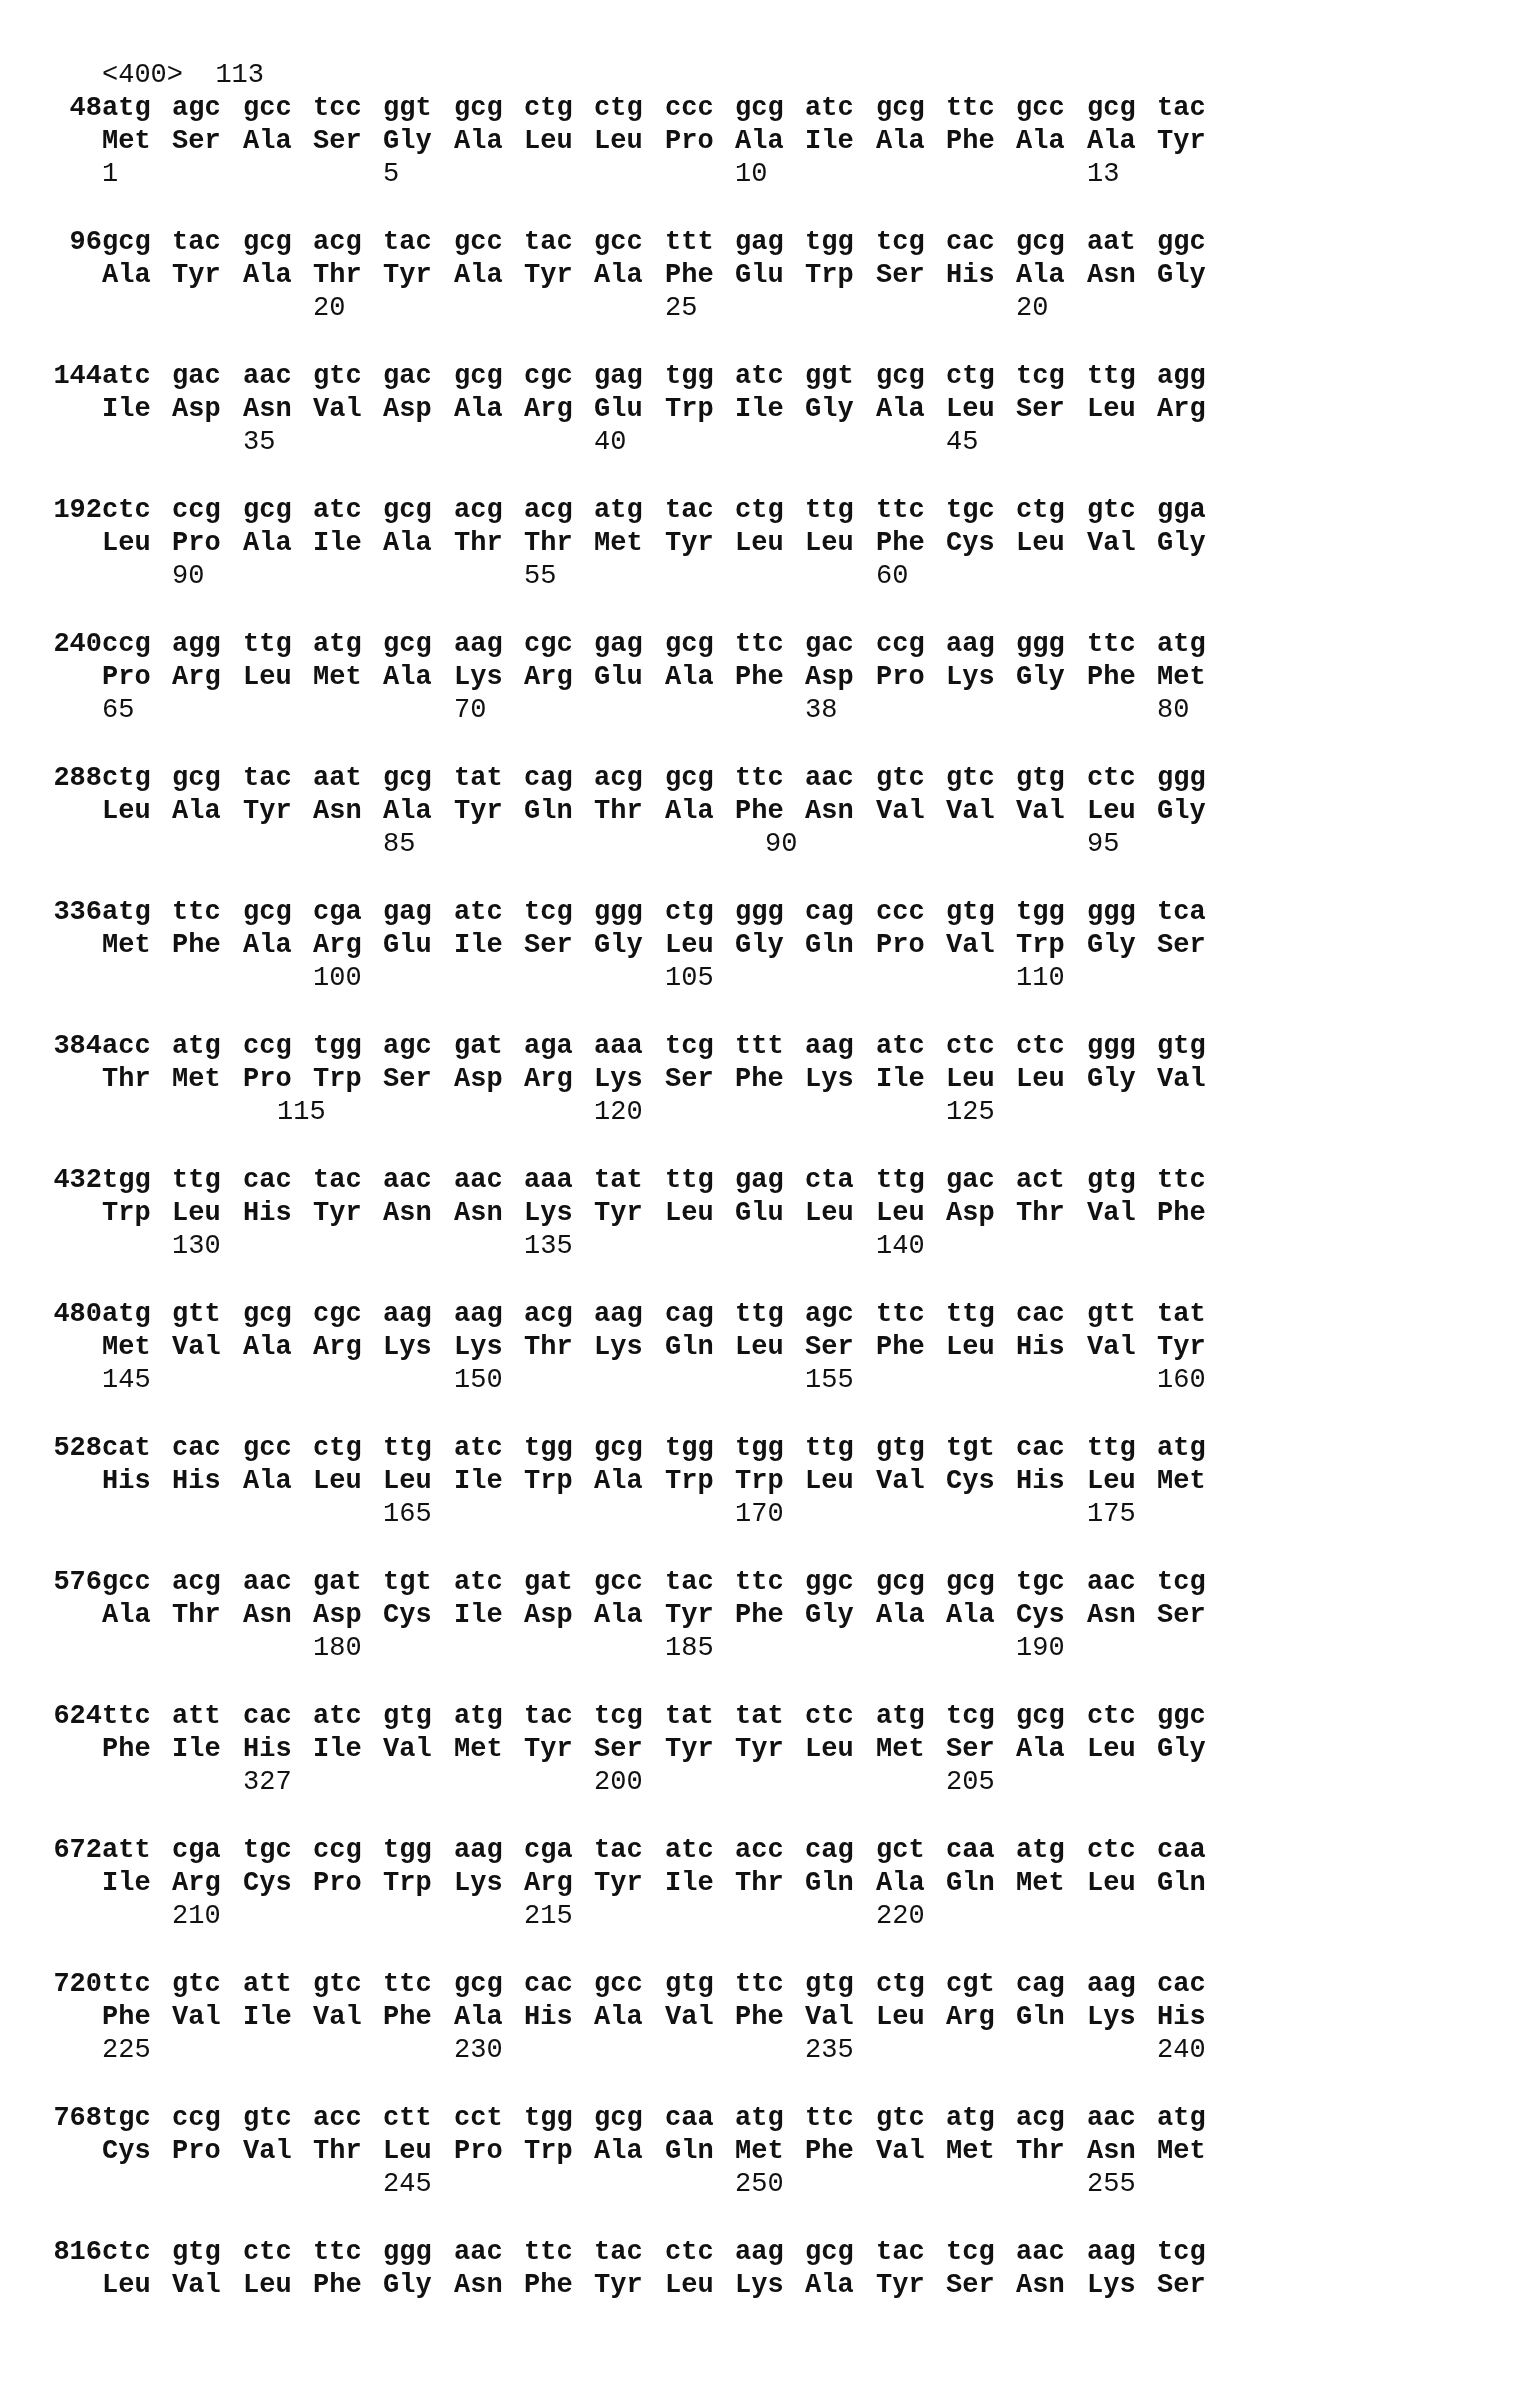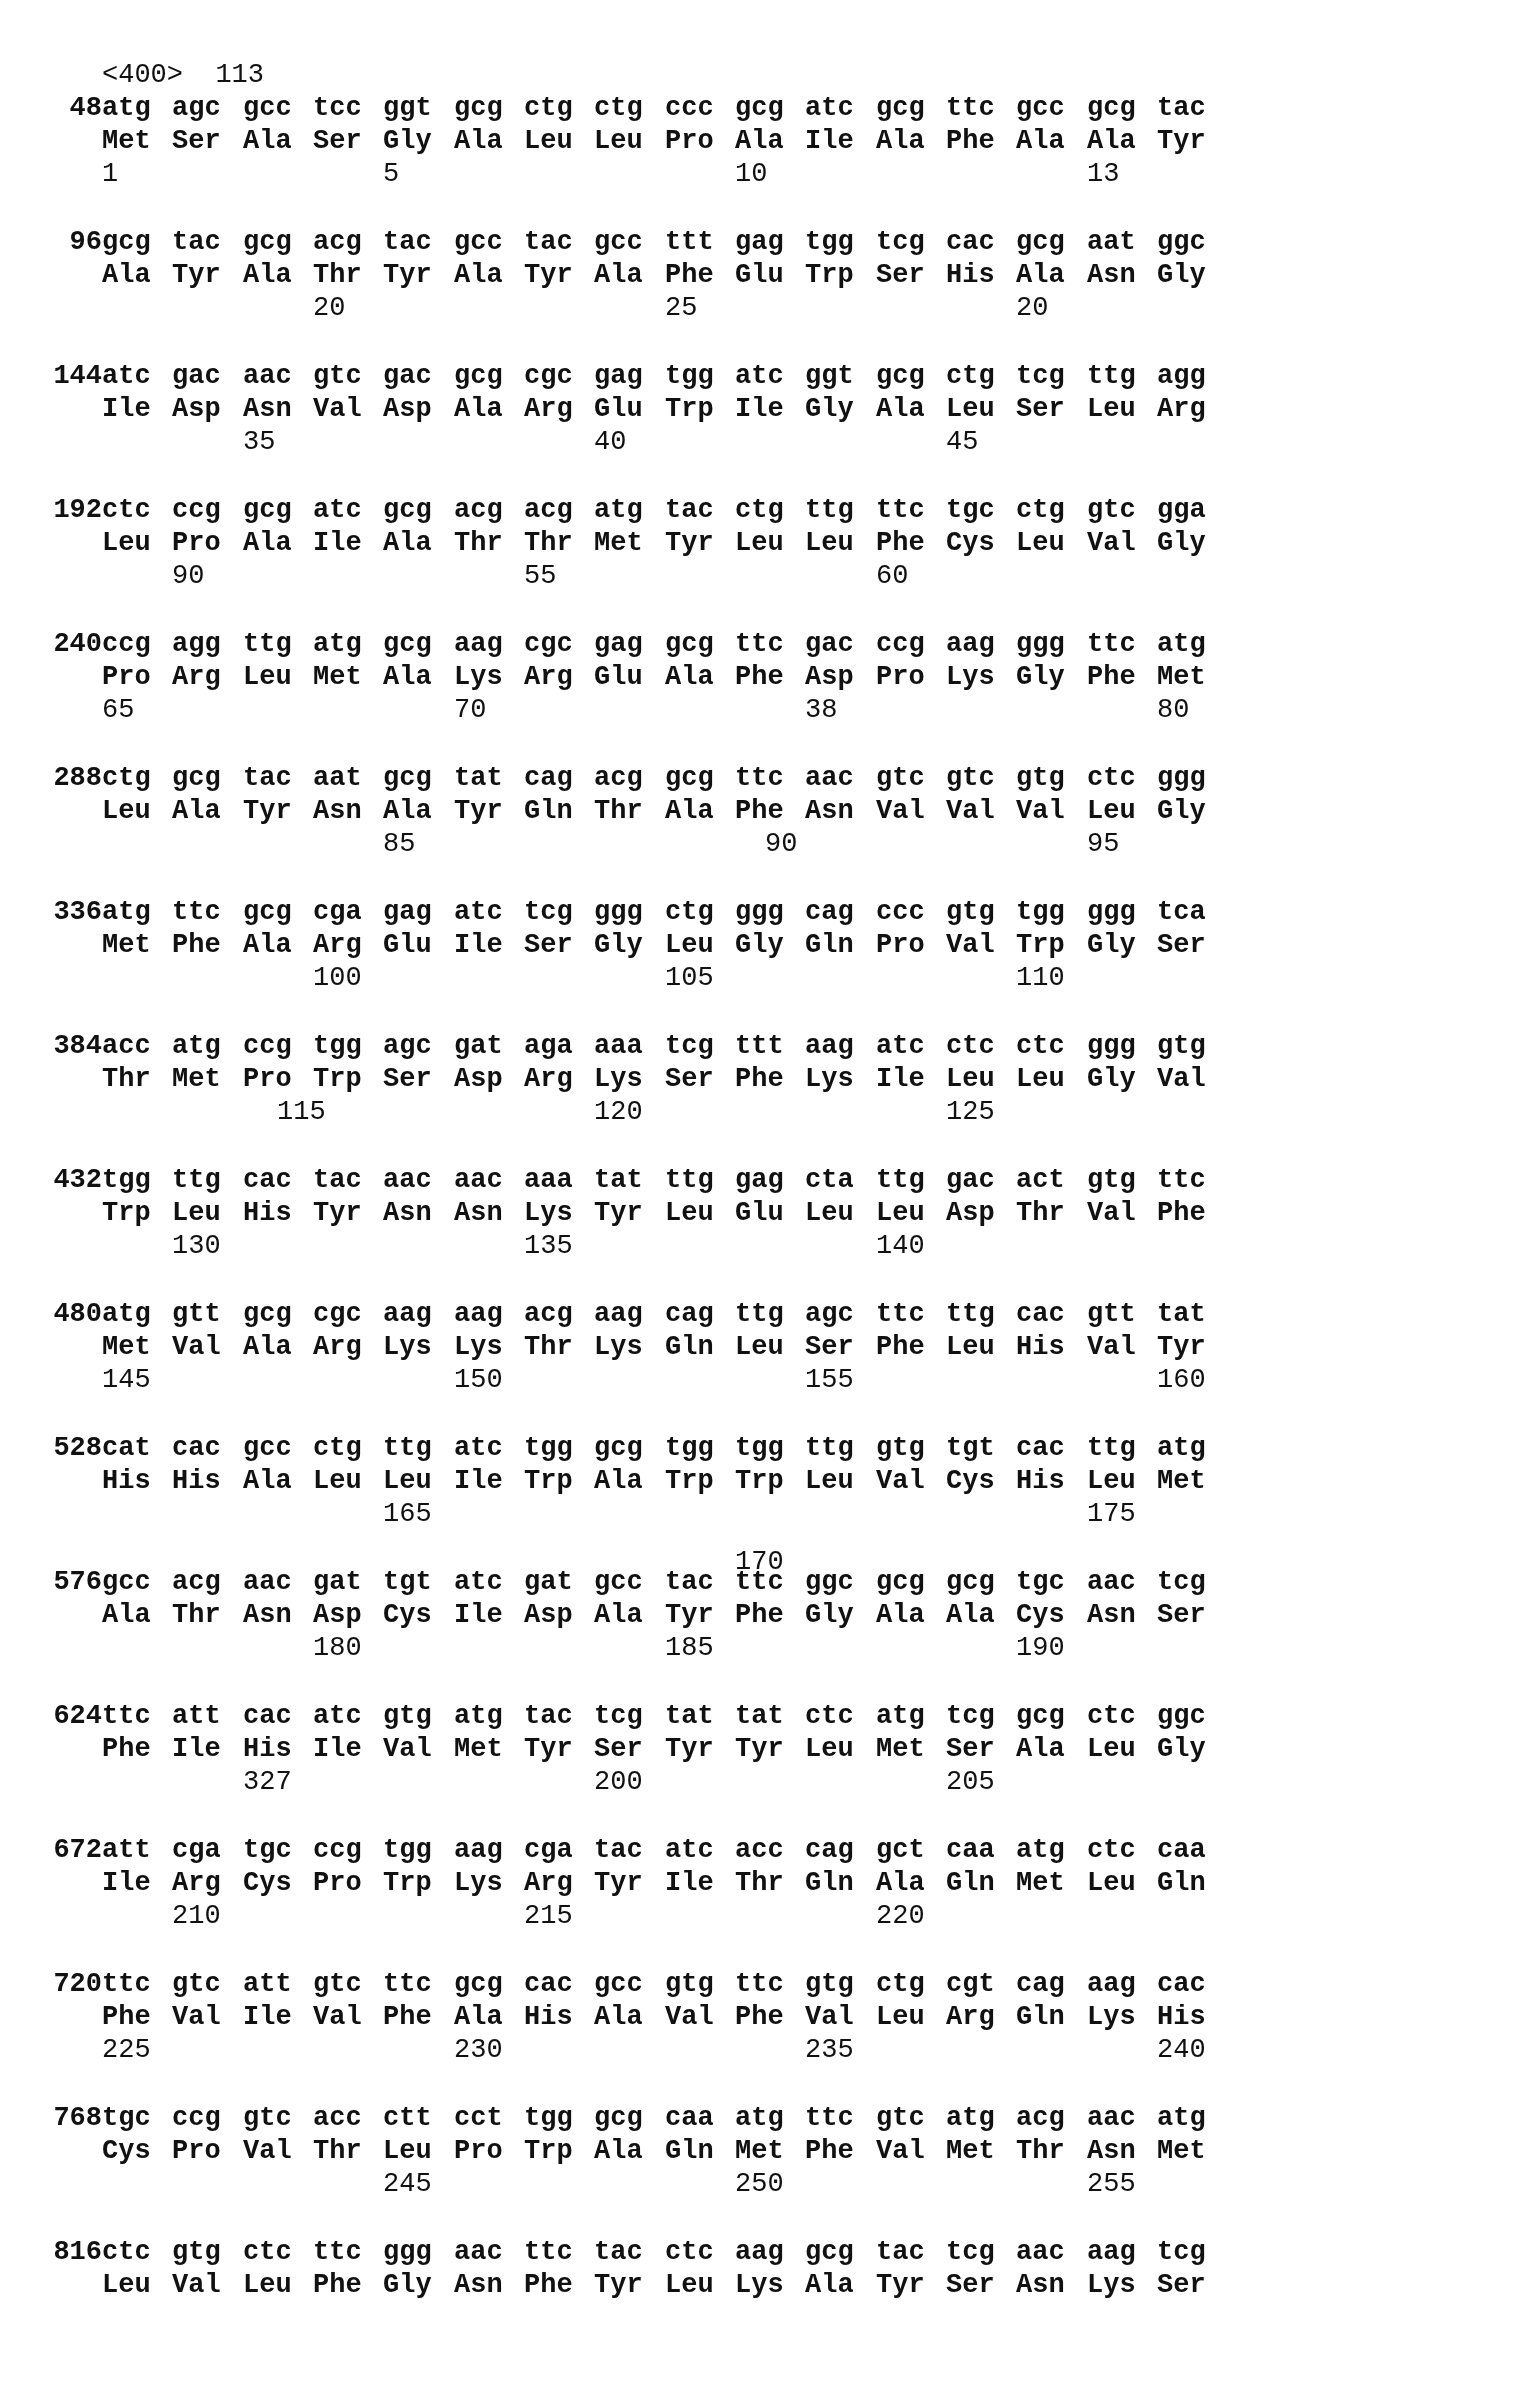--- a/index.html
+++ b/index.html
@@ -66,21 +66,21 @@
       <div class="line nums"><span class="cell" style="left: 70px;">130</span><span class="cell" style="left: 422px;">135</span><span class="cell" style="left: 774px;">140</span></div>
     </div>
     <div class="block" style="top: 1298px;">
       <div class="line dna"><span class="cell" style="left: 0px;">atg</span><span class="cell" style="left: 70px;">gtt</span><span class="cell" style="left: 141px;">gcg</span><span class="cell" style="left: 211px;">cgc</span><span class="cell" style="left: 281px;">aag</span><span class="cell" style="left: 352px;">aag</span><span class="cell" style="left: 422px;">acg</span><span class="cell" style="left: 492px;">aag</span><span class="cell" style="left: 563px;">cag</span><span class="cell" style="left: 633px;">ttg</span><span class="cell" style="left: 703px;">agc</span><span class="cell" style="left: 774px;">ttc</span><span class="cell" style="left: 844px;">ttg</span><span class="cell" style="left: 914px;">cac</span><span class="cell" style="left: 985px;">gtt</span><span class="cell" style="left: 1055px;">tat</span><span class="endnum">480</span></div>
       <div class="line prot"><span class="cell" style="left: 0px;">Met</span><span class="cell" style="left: 70px;">Val</span><span class="cell" style="left: 141px;">Ala</span><span class="cell" style="left: 211px;">Arg</span><span class="cell" style="left: 281px;">Lys</span><span class="cell" style="left: 352px;">Lys</span><span class="cell" style="left: 422px;">Thr</span><span class="cell" style="left: 492px;">Lys</span><span class="cell" style="left: 563px;">Gln</span><span class="cell" style="left: 633px;">Leu</span><span class="cell" style="left: 703px;">Ser</span><span class="cell" style="left: 774px;">Phe</span><span class="cell" style="left: 844px;">Leu</span><span class="cell" style="left: 914px;">His</span><span class="cell" style="left: 985px;">Val</span><span class="cell" style="left: 1055px;">Tyr</span></div>
       <div class="line nums"><span class="cell" style="left: 0px;">145</span><span class="cell" style="left: 352px;">150</span><span class="cell" style="left: 703px;">155</span><span class="cell" style="left: 1055px;">160</span></div>
     </div>
     <div class="block" style="top: 1432px;">
       <div class="line dna"><span class="cell" style="left: 0px;">cat</span><span class="cell" style="left: 70px;">cac</span><span class="cell" style="left: 141px;">gcc</span><span class="cell" style="left: 211px;">ctg</span><span class="cell" style="left: 281px;">ttg</span><span class="cell" style="left: 352px;">atc</span><span class="cell" style="left: 422px;">tgg</span><span class="cell" style="left: 492px;">gcg</span><span class="cell" style="left: 563px;">tgg</span><span class="cell" style="left: 633px;">tgg</span><span class="cell" style="left: 703px;">ttg</span><span class="cell" style="left: 774px;">gtg</span><span class="cell" style="left: 844px;">tgt</span><span class="cell" style="left: 914px;">cac</span><span class="cell" style="left: 985px;">ttg</span><span class="cell" style="left: 1055px;">atg</span><span class="endnum">528</span></div>
       <div class="line prot"><span class="cell" style="left: 0px;">His</span><span class="cell" style="left: 70px;">His</span><span class="cell" style="left: 141px;">Ala</span><span class="cell" style="left: 211px;">Leu</span><span class="cell" style="left: 281px;">Leu</span><span class="cell" style="left: 352px;">Ile</span><span class="cell" style="left: 422px;">Trp</span><span class="cell" style="left: 492px;">Ala</span><span class="cell" style="left: 563px;">Trp</span><span class="cell" style="left: 633px;">Trp</span><span class="cell" style="left: 703px;">Leu</span><span class="cell" style="left: 774px;">Val</span><span class="cell" style="left: 844px;">Cys</span><span class="cell" style="left: 914px;">His</span><span class="cell" style="left: 985px;">Leu</span><span class="cell" style="left: 1055px;">Met</span></div>
-      <div class="line nums"><span class="cell" style="left: 281px;">165</span><span class="cell" style="left: 633px; margin-top: 48px;">170</span><span class="cell" style="left: 985px;">175</span></div>
+      <div class="line nums"><span class="cell" style="left: 281px;">165</span><span class="cell" style="left: 633px;">170</span><span class="cell" style="left: 985px;">175</span></div>
     </div>
     <div class="block" style="top: 1566px;">
       <div class="line dna"><span class="cell" style="left: 0px;">gcc</span><span class="cell" style="left: 70px;">acg</span><span class="cell" style="left: 141px;">aac</span><span class="cell" style="left: 211px;">gat</span><span class="cell" style="left: 281px;">tgt</span><span class="cell" style="left: 352px;">atc</span><span class="cell" style="left: 422px;">gat</span><span class="cell" style="left: 492px;">gcc</span><span class="cell" style="left: 563px;">tac</span><span class="cell" style="left: 633px;">ttc</span><span class="cell" style="left: 703px;">ggc</span><span class="cell" style="left: 774px;">gcg</span><span class="cell" style="left: 844px;">gcg</span><span class="cell" style="left: 914px;">tgc</span><span class="cell" style="left: 985px;">aac</span><span class="cell" style="left: 1055px;">tcg</span><span class="endnum">576</span></div>
       <div class="line prot"><span class="cell" style="left: 0px;">Ala</span><span class="cell" style="left: 70px;">Thr</span><span class="cell" style="left: 141px;">Asn</span><span class="cell" style="left: 211px;">Asp</span><span class="cell" style="left: 281px;">Cys</span><span class="cell" style="left: 352px;">Ile</span><span class="cell" style="left: 422px;">Asp</span><span class="cell" style="left: 492px;">Ala</span><span class="cell" style="left: 563px;">Tyr</span><span class="cell" style="left: 633px;">Phe</span><span class="cell" style="left: 703px;">Gly</span><span class="cell" style="left: 774px;">Ala</span><span class="cell" style="left: 844px;">Ala</span><span class="cell" style="left: 914px;">Cys</span><span class="cell" style="left: 985px;">Asn</span><span class="cell" style="left: 1055px;">Ser</span></div>
       <div class="line nums"><span class="cell" style="left: 211px;">180</span><span class="cell" style="left: 563px;">185</span><span class="cell" style="left: 914px;">190</span></div>
     </div>
     <div class="block" style="top: 1700px;">
       <div class="line dna"><span class="cell" style="left: 0px;">ttc</span><span class="cell" style="left: 70px;">att</span><span class="cell" style="left: 141px;">cac</span><span class="cell" style="left: 211px;">atc</span><span class="cell" style="left: 281px;">gtg</span><span class="cell" style="left: 352px;">atg</span><span class="cell" style="left: 422px;">tac</span><span class="cell" style="left: 492px;">tcg</span><span class="cell" style="left: 563px;">tat</span><span class="cell" style="left: 633px;">tat</span><span class="cell" style="left: 703px;">ctc</span><span class="cell" style="left: 774px;">atg</span><span class="cell" style="left: 844px;">tcg</span><span class="cell" style="left: 914px;">gcg</span><span class="cell" style="left: 985px;">ctc</span><span class="cell" style="left: 1055px;">ggc</span><span class="endnum">624</span></div>
       <div class="line prot"><span class="cell" style="left: 0px;">Phe</span><span class="cell" style="left: 70px;">Ile</span><span class="cell" style="left: 141px;">His</span><span class="cell" style="left: 211px;">Ile</span><span class="cell" style="left: 281px;">Val</span><span class="cell" style="left: 352px;">Met</span><span class="cell" style="left: 422px;">Tyr</span><span class="cell" style="left: 492px;">Ser</span><span class="cell" style="left: 563px;">Tyr</span><span class="cell" style="left: 633px;">Tyr</span><span class="cell" style="left: 703px;">Leu</span><span class="cell" style="left: 774px;">Met</span><span class="cell" style="left: 844px;">Ser</span><span class="cell" style="left: 914px;">Ala</span><span class="cell" style="left: 985px;">Leu</span><span class="cell" style="left: 1055px;">Gly</span></div>
       <div class="line nums"><span class="cell" style="left: 141px;">327</span><span class="cell" style="left: 492px;">200</span><span class="cell" style="left: 844px;">205</span></div>

